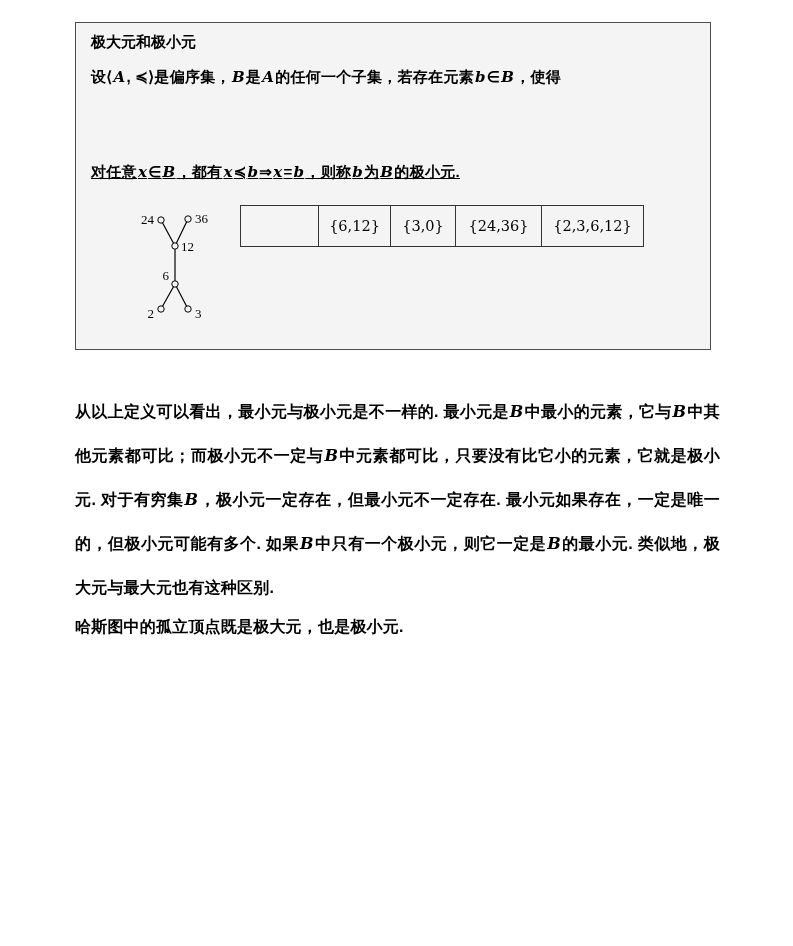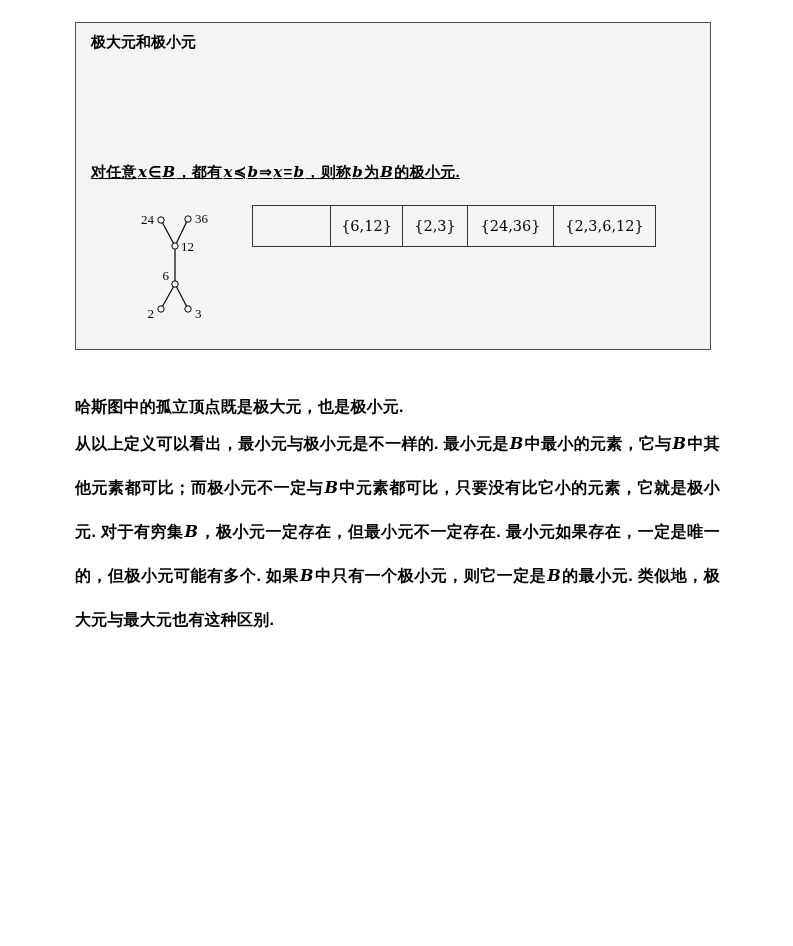--- a/index.html
+++ b/index.html
@@ -53,21 +53,21 @@
   }
   .hasse text {
     font-family: "Liberation Serif", serif;
     font-size: 13px;
     fill: #000;
   }
 
   
   .subset-table {
     position: absolute;
-    left: 176px; top: 182px;
+    left: 164px; top: 182px;
     border-collapse: collapse;
     table-layout: fixed;
   }
   .subset-table th, .subset-table td {
     border: 1px solid #333;
     text-align: center;
     vertical-align: middle;
     font-weight: normal;
     font-family: "DejaVu Serif", "Liberation Serif", serif;
     font-size: 14.5px;
@@ -109,20 +109,21 @@
 </style>
 </head>
 <body>
 
 <div class="page">
 
   <div class="def-box">
 
     <div class="box-title">极大元和极小元</div>
 
+    <p class="def-line def-line-1 mathify">设⟨<i class="mvar">A</i>, ≼⟩是偏序集，<i class="mvar">B</i>是<i class="mvar">A</i>的任何一个子集，若存在元素<i class="mvar">b</i>∈<i class="mvar">B</i>，使得</p>
     <p class="def-line def-line-3 mathify">对任意<i class="mvar">x</i>∈<i class="mvar">B</i>，都有<i class="mvar">x</i>≼<i class="mvar">b</i>⇒<i class="mvar">x</i>=<i class="mvar">b</i>，则称<i class="mvar">b</i>为<i class="mvar">B</i>的极小元.</p>
 
     <svg class="hasse" width="78" height="122" viewBox="0 0 78 122">
       <g stroke="#000" stroke-width="1.2">
         <line x1="23" y1="13" x2="37" y2="39"></line>
         <line x1="50" y1="12" x2="37" y2="39"></line>
         <line x1="37" y1="39" x2="37" y2="77"></line>
         <line x1="37" y1="77" x2="23" y2="102"></line>
         <line x1="37" y1="77" x2="50" y2="102"></line>
       </g>
@@ -142,27 +143,27 @@
         <text x="16" y="111" text-anchor="end">2</text>
         <text x="57" y="111" text-anchor="start">3</text>
       </g>
     </svg>
 
     <table class="subset-table">
       <tbody>
           <tr class="hdr">
         <th class="col0"></th>
         <th class="col1">{6,12}</th>
-        <th class="col2">{2,3}</th>
+        <th class="col2">{3,0}</th>
         <th class="col3">{24,36}</th>
         <th class="col4">{2,3,6,12}</th>
       </tr>
     </tbody>
       </table>
 
   </div>
 
   <div class="body-text">
+    <p class="para mathify">从以上定义可以看出，最小元与极小元是不一样的. 最小元是<i class="mvar">B</i>中最小的元素，它与<i class="mvar">B</i>中其他元素都可比；而极小元不一定与<i class="mvar">B</i>中元素都可比，只要没有比它小的元素，它就是极小元. 对于有穷集<i class="mvar">B</i>，极小元一定存在，但最小元不一定存在. 最小元如果存在，一定是唯一的，但极小元可能有多个. 如果<i class="mvar">B</i>中只有一个极小元，则它一定是<i class="mvar">B</i>的最小元. 类似地，极大元与最大元也有这种区别.</p>
     <p class="para para-2">哈斯图中的孤立顶点既是极大元，也是极小元.</p>
-    <p class="para mathify">从以上定义可以看出，最小元与极小元是不一样的. 最小元是<i class="mvar">B</i>中最小的元素，它与<i class="mvar">B</i>中其他元素都可比；而极小元不一定与<i class="mvar">B</i>中元素都可比，只要没有比它小的元素，它就是极小元. 对于有穷集<i class="mvar">B</i>，极小元一定存在，但最小元不一定存在. 最小元如果存在，一定是唯一的，但极小元可能有多个. 如果<i class="mvar">B</i>中只有一个极小元，则它一定是<i class="mvar">B</i>的最小元. 类似地，极大元与最大元也有这种区别.</p>
   </div>
 
 </div>
 
 </body></html>

